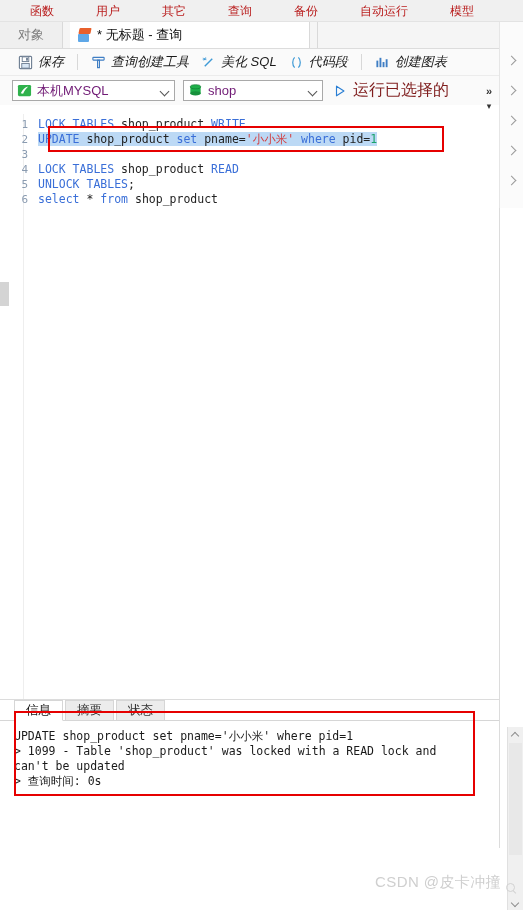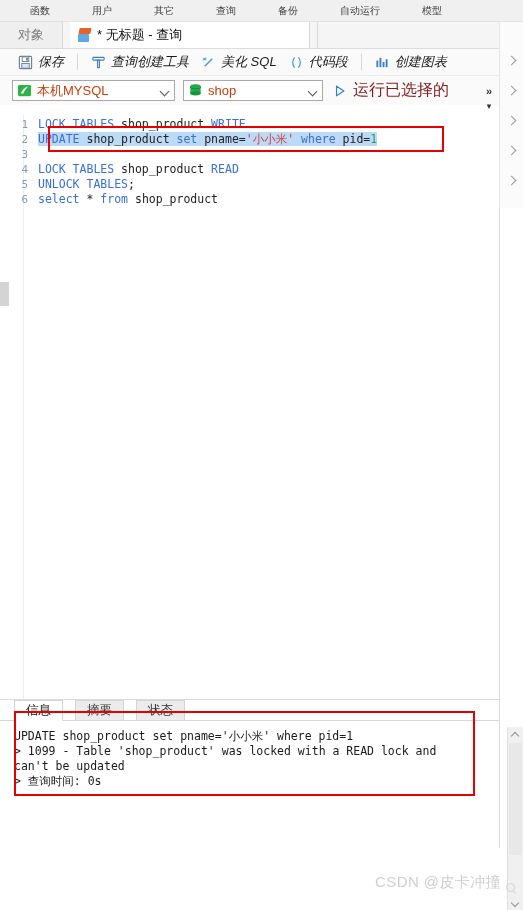--- a/index.html
+++ b/index.html
@@ -21,22 +21,22 @@
   .menubar {
     height: 22px;
     background: #f0f0f0;
     border-bottom: 1px solid #e3e3e3;
     display: flex;
     align-items: center;
     padding-left: 30px;
     box-sizing: border-box;
   }
   .menu-item {
-    font-size: 10px;
-    color: #404040;
+    font-size: 12px;
+    color: #b91c1c;
     margin-right: 42px;
     white-space: nowrap;
     line-height: 22px;
   }
   .menu-item:last-child { margin-right: 0; }
 
   
   .tabstrip {
     height: 26px;
     background: #f5f5f5;
@@ -134,21 +134,21 @@
   }
   .combo {
     height: 21px;
     background: #ffffff;
     border: 1px solid #a9a9a9;
     display: flex;
     align-items: center;
     padding: 0 4px 0 4px;
     box-sizing: border-box;
     font-size: 13px;
-    color: #c2410c;
+    color: #701a75;
   }
   .combo.db1 { width: 163px; margin-right: 8px; }
   .combo.db2 { width: 140px; margin-right: 10px; }
   .combo .cb-label { flex: 1; overflow: hidden; white-space: nowrap; }
   .chev-dn {
     width: 10px; height: 10px; flex: 0 0 auto;
     position: relative; margin-left: 4px;
   }
   .chev-dn::before {
     content: "";
@@ -291,21 +291,21 @@
     border-bottom: 1px solid #d6d6d6;
     background: #ffffff;
   }
   .res-tab {
     font-size: 12.5px;
     color: #333;
     padding: 2px 11px 2px 11px;
     background: #ececec;
     border: 1px solid #d6d6d6;
     border-bottom: none;
-    margin-right: 12px;
+    margin-right: 2px;
     line-height: 15px;
     box-sizing: border-box;
     height: 20px;
   }
   .res-tab.active {
     background: #ffffff;
     border-bottom: 1px solid #ffffff;
     color: #111;
     margin-bottom: -1px;
     height: 21px;

